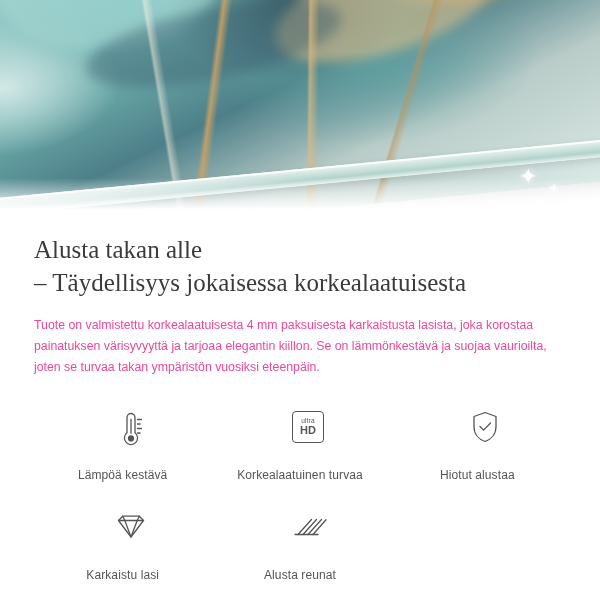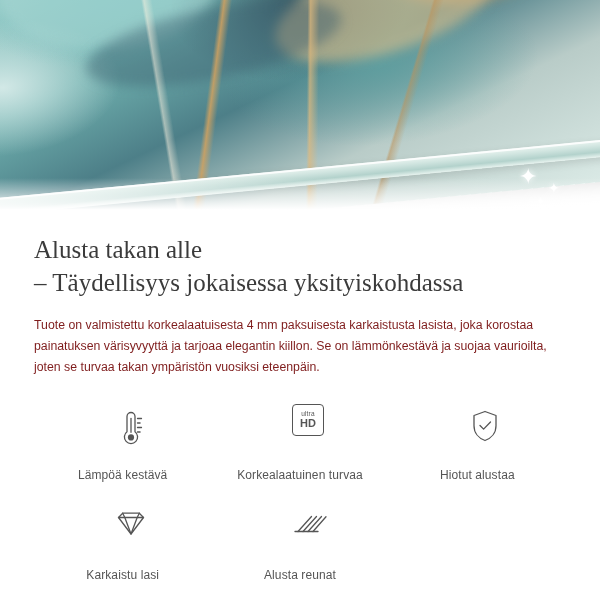--- a/index.html
+++ b/index.html
@@ -124,40 +124,41 @@
     font-weight: 400;
     margin: 11px 0 0 0;
   }
   .headline .line2 { display: block; }
 
   .body-copy {
     margin-top: 16px;
     font-family: "Liberation Sans", sans-serif;
     font-size: 12.3px;
     line-height: 21px;
-    color: #7f1d1d;
+    color: #ec4899;
     max-width: 540px;
   }
 
   
   .features {
     margin-top: 26px;
     display: grid;
     grid-template-columns: repeat(3, 1fr);
     row-gap: 22px;
   }
   .feature {
     display: flex;
     flex-direction: column;
     align-items: center;
     justify-content: flex-start;
   }
   .feature-icon {
     height: 46px;
     display: flex;
+    align-items: center;
     justify-content: center;
     padding-left: 16px;
   }
   .feature-label {
     margin-top: 18px;
     font-size: 12px;
     color: #555555;
     text-align: center;
     letter-spacing: 0.1px;
   }
@@ -211,21 +212,21 @@
       <div class="sparkle s2">✦</div>
       <div class="sparkle s3">✦</div>
       <div class="hero-fade"></div>
     </div>
   </div>
 
   <div class="content">
 
     <h1 class="headline">
       <span>Alusta takan alle</span>
-      <span class="line2">– Täydellisyys jokaisessa yksityiskohdassa</span>
+      <span class="line2">– Täydellisyys jokaisessa korkealaatuisesta</span>
     </h1>
 
     <p class="body-copy">Tuote on valmistettu korkealaatuisesta 4 mm paksuisesta karkaistusta lasista, joka korostaa painatuksen värisyvyyttä ja tarjoaa elegantin kiillon. Se on lämmönkestävä ja suojaa vaurioilta, joten se turvaa takan ympäristön vuosiksi eteenpäin.</p>
 
     <div class="features">
 
       <div class="feature">
         <div class="feature-icon">
           <svg width="40" height="44" viewBox="0 0 40 44" aria-hidden="true">
             <path class="ico-stroke" d="M20 8.5a4 4 0 0 0-4 4v15.2a6.6 6.6 0 1 0 8 0V12.5a4 4 0 0 0-4-4z"></path>

